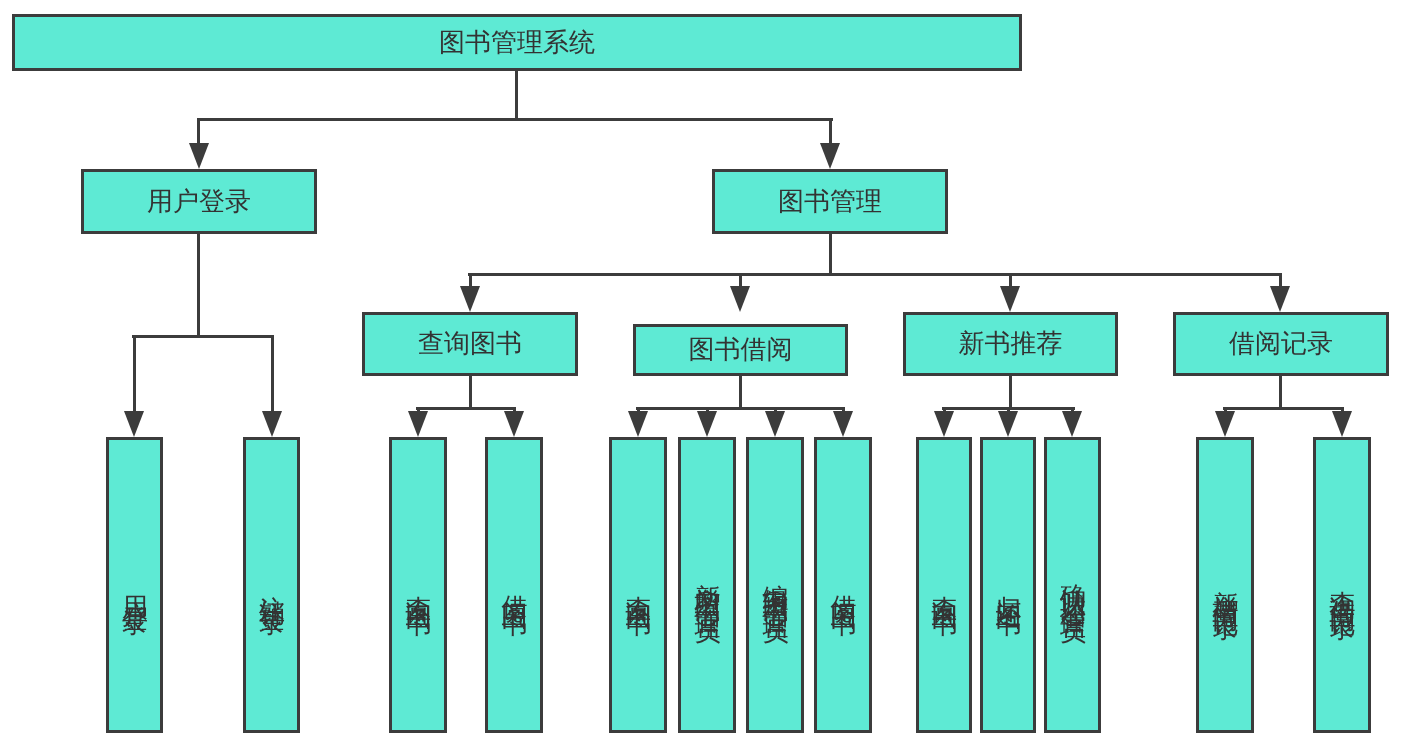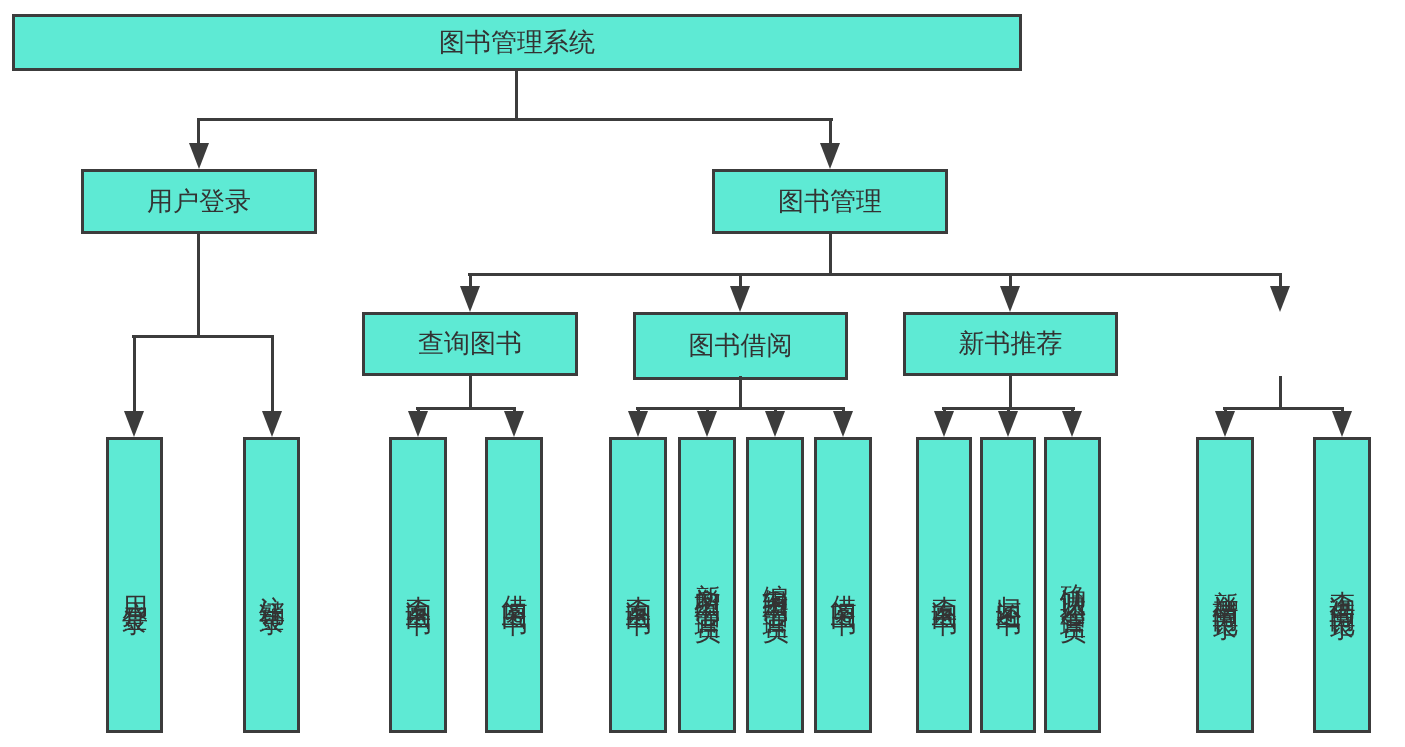--- a/index.html
+++ b/index.html
@@ -62,22 +62,23 @@
   <div class="vl" style="left:469px;top:273px;height:16px;"></div>
   <div class="ar" style="left:460px;top:286px;"></div>
   <div class="vl" style="left:739px;top:273px;height:16px;"></div>
   <div class="ar" style="left:730px;top:286px;"></div>
   <div class="vl" style="left:1009px;top:273px;height:16px;"></div>
   <div class="ar" style="left:1000px;top:286px;"></div>
   <div class="vl" style="left:1279px;top:273px;height:16px;"></div>
   <div class="ar" style="left:1270px;top:286px;"></div>
 
   <div class="box" style="left:362px;top:312px;width:216px;height:64px;">查询图书</div>
-  <div class="box" style="left:633px;top:312px;width:215px;height:68px;">图书借阅</div>
+  <div class="box" style="left:633px;top:324px;width:215px;height:52px;">图书借阅</div>
   <div class="box" style="left:903px;top:312px;width:215px;height:64px;">新书推荐</div>
+  <div class="box" style="left:1173px;top:312px;width:216px;height:64px;">借阅记录</div>
 
   <div class="vl" style="left:469px;top:376px;height:34px;"></div>
   <div class="hl" style="left:416px;top:407px;width:100px;"></div>
   <div class="vl" style="left:417px;top:407px;height:8px;"></div>
   <div class="ar" style="left:408px;top:411px;"></div>
   <div class="vl" style="left:513px;top:407px;height:8px;"></div>
   <div class="ar" style="left:504px;top:411px;"></div>
   <div class="box vbox" style="left:389px;top:437px;width:58px;height:296px;">查询图书</div>
   <div class="box vbox" style="left:485px;top:437px;width:58px;height:296px;">借阅图书</div>
 

